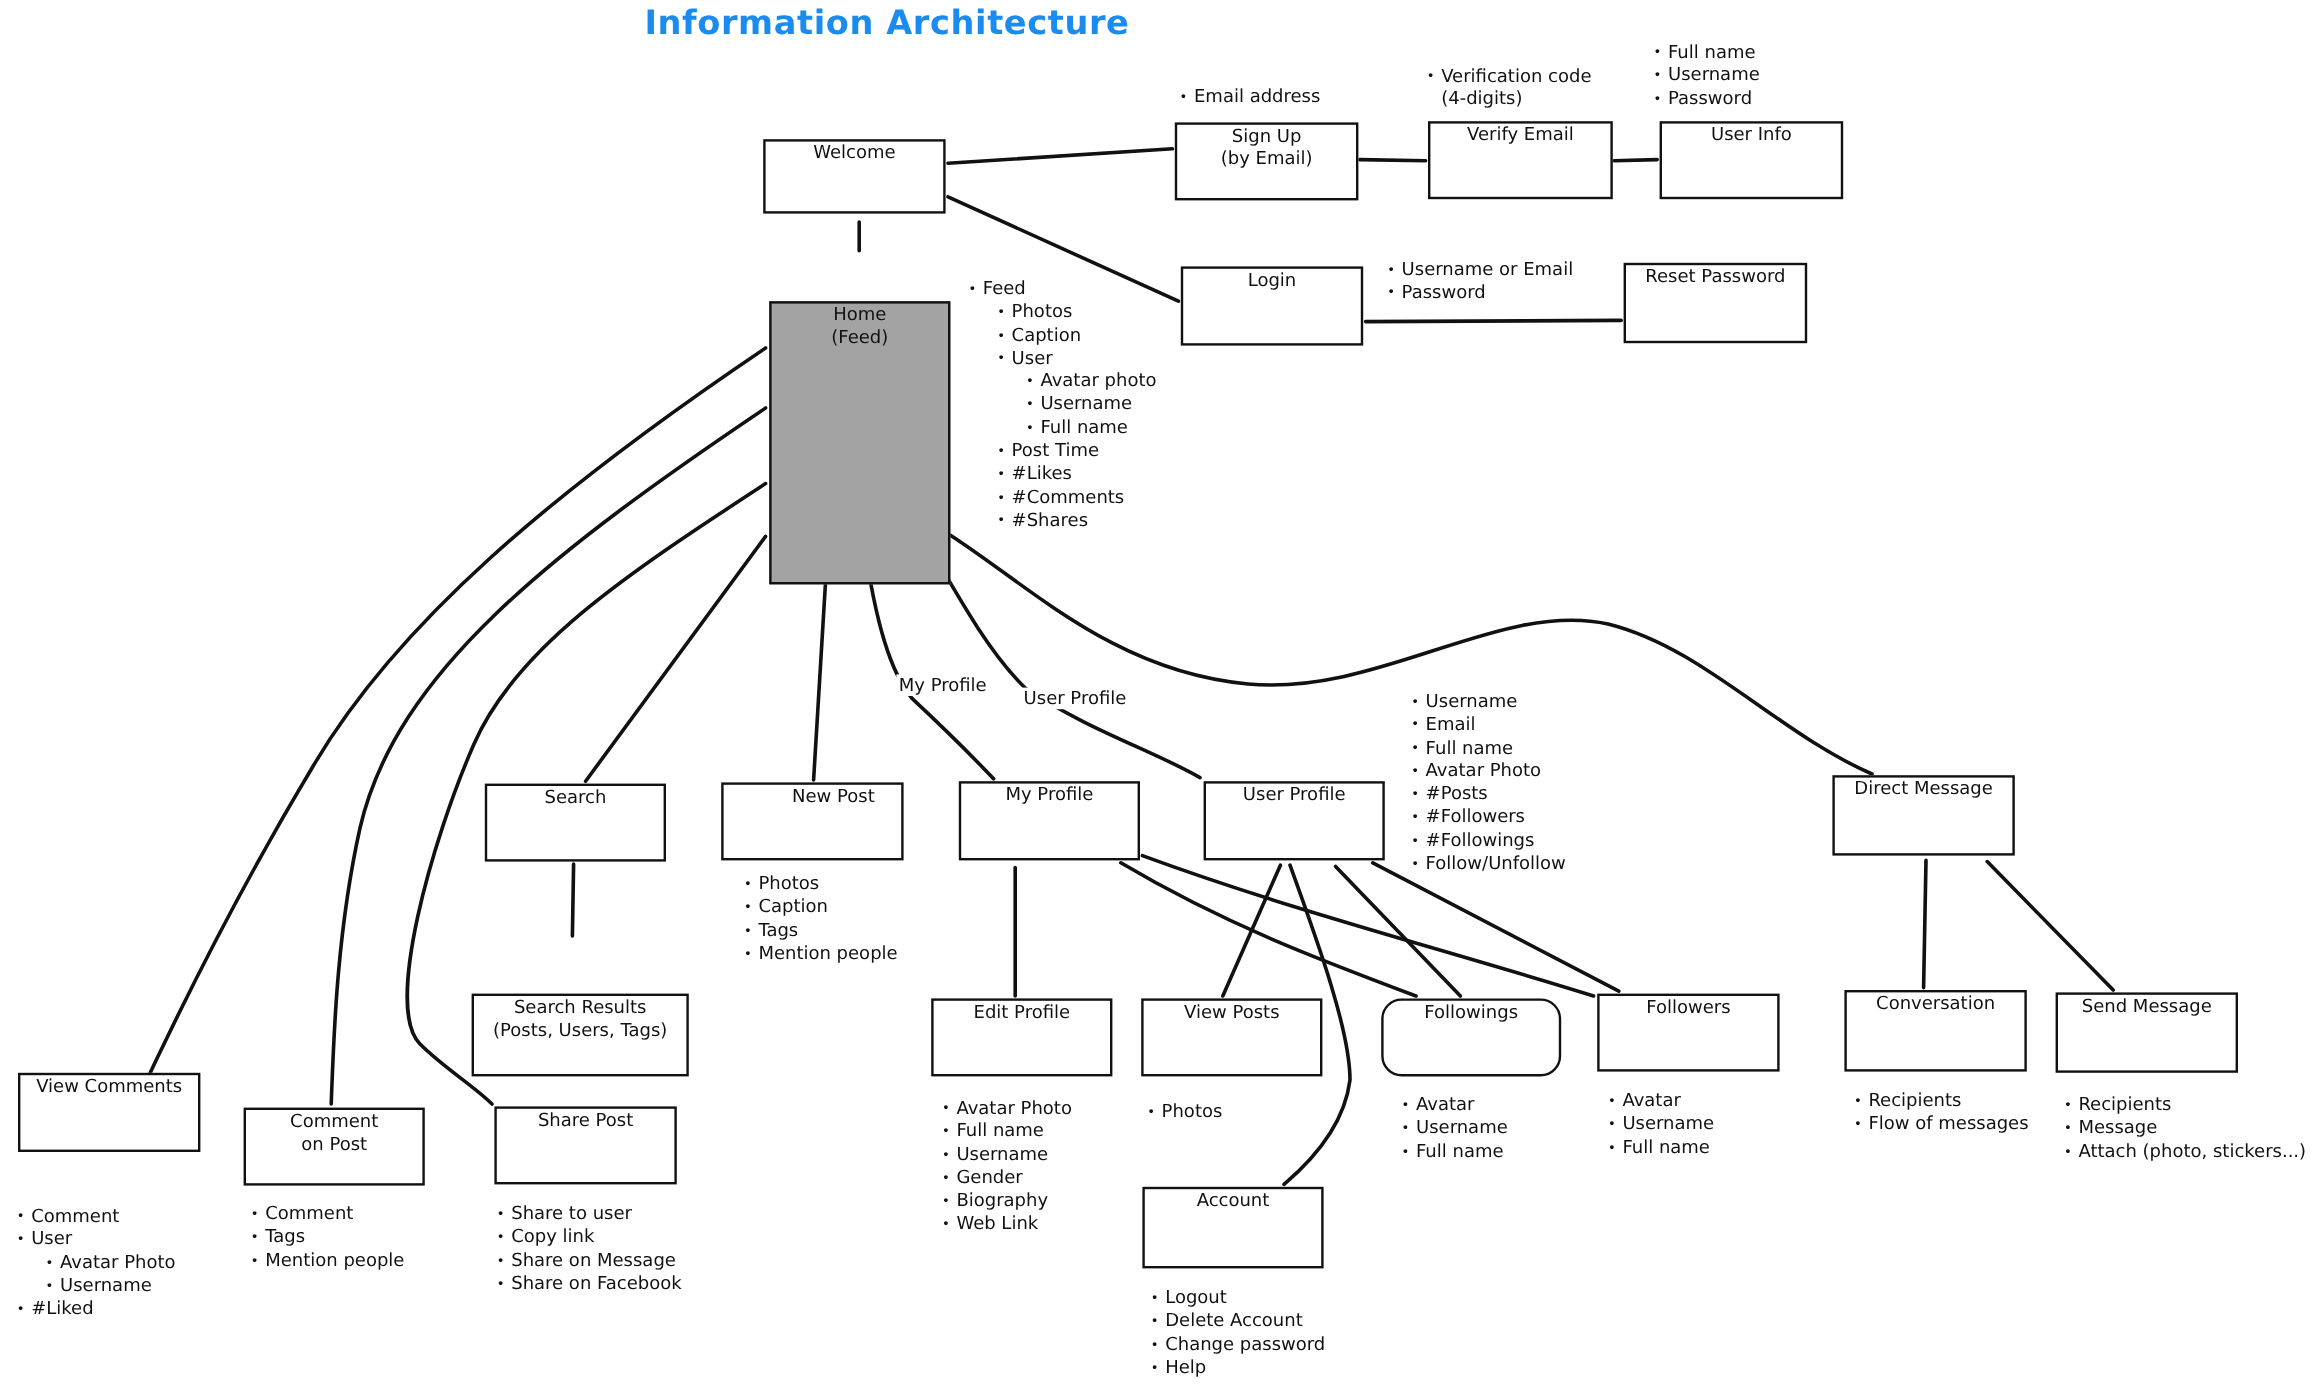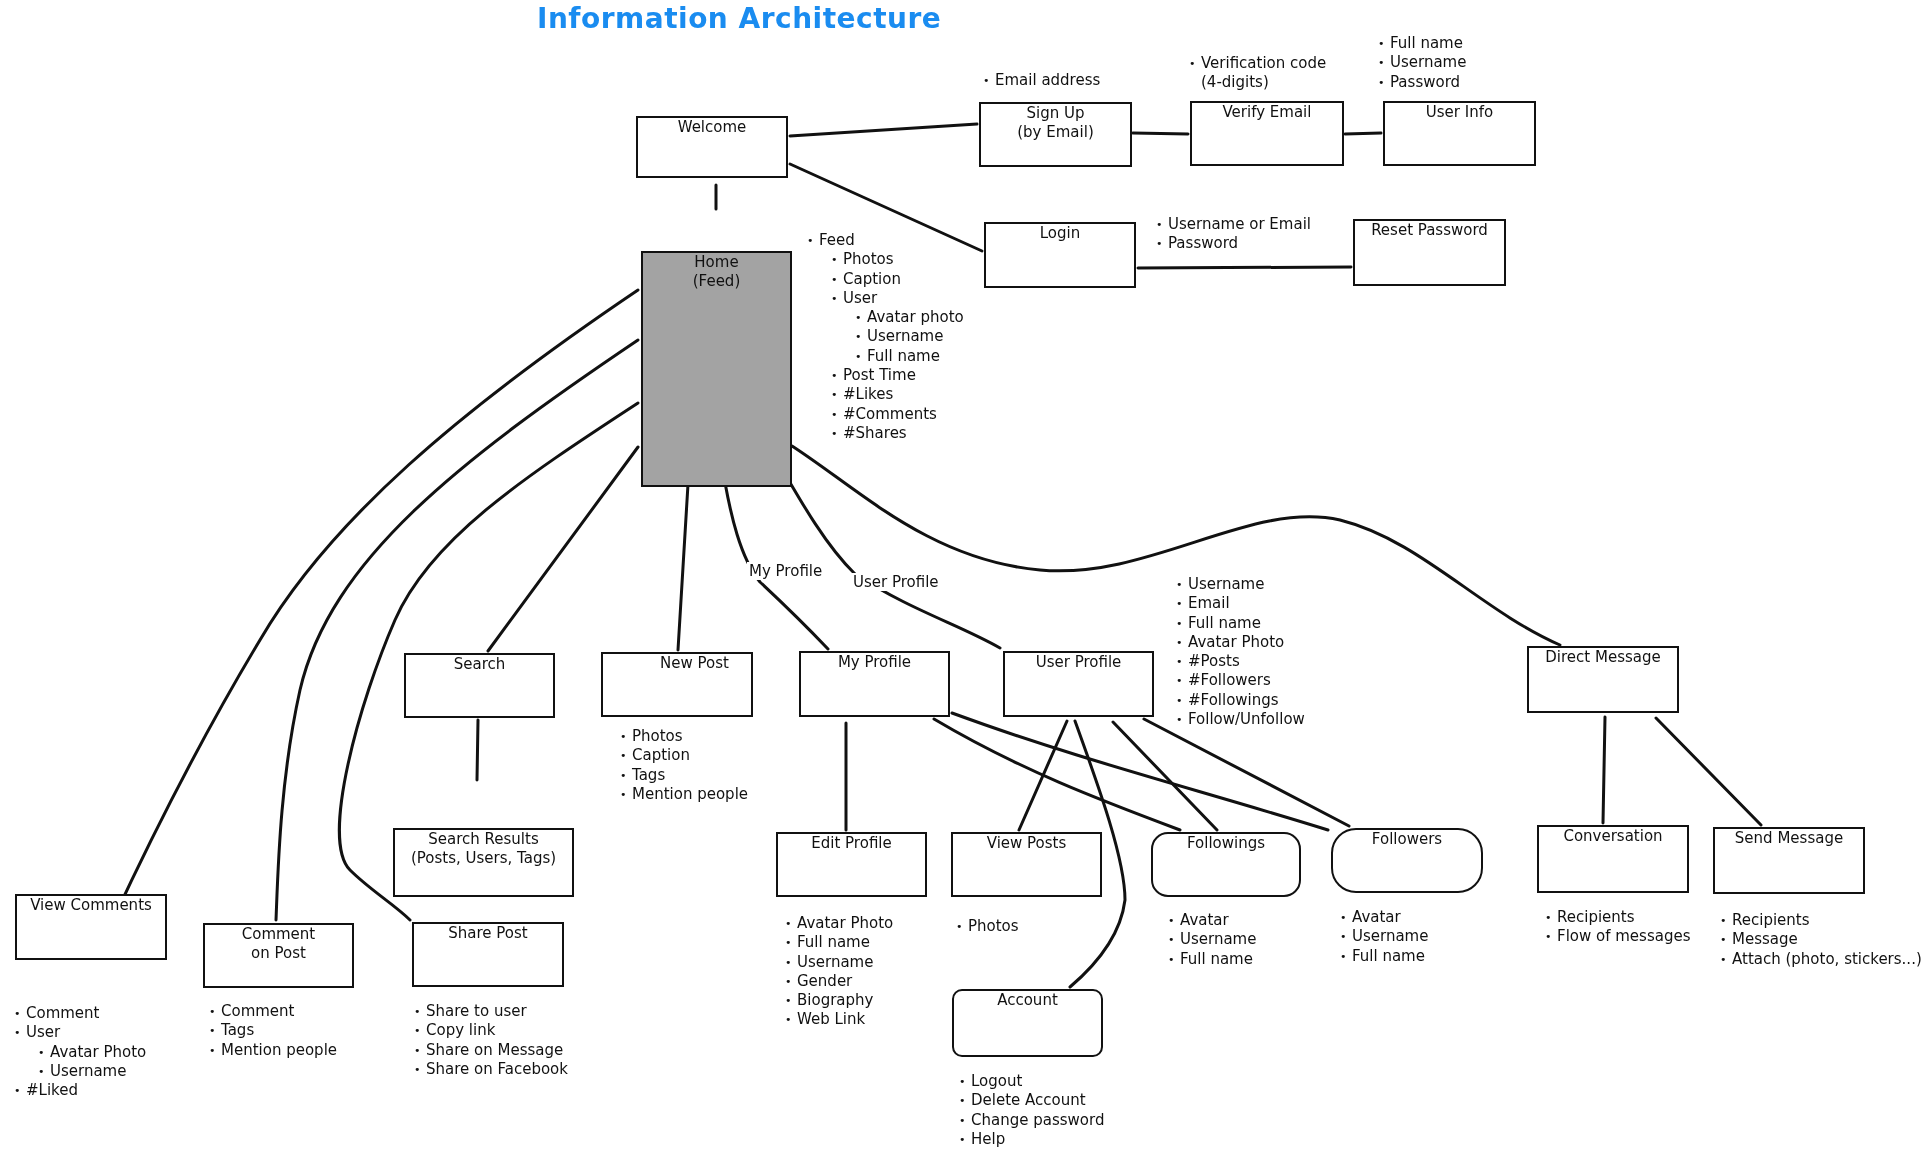--- a/index.html
+++ b/index.html
@@ -102,30 +102,30 @@
   </div>
 <div class="node" style="left:776px;top:832px;width:151px;height:65px;">
     <span>Edit Profile</span>
   </div>
 <div class="node" style="left:951px;top:832px;width:151px;height:65px;">
     <span>View Posts</span>
   </div>
 <div class="node" style="left:1151px;top:832px;width:150px;height:65px;border-radius:17px;">
     <span>Followings</span>
   </div>
-<div class="node" style="left:1331px;top:828px;width:152px;height:65px;border-radius:25px;">
+<div class="node" style="left:1331px;top:828px;width:152px;height:65px;">
     <span>Followers</span>
   </div>
 <div class="node" style="left:1537px;top:825px;width:152px;height:68px;">
     <span>Conversation</span>
   </div>
 <div class="node" style="left:1713px;top:827px;width:152px;height:67px;">
     <span>Send Message</span>
   </div>
-<div class="node" style="left:952px;top:989px;width:151px;height:68px;border-radius:10px;">
+<div class="node" style="left:952px;top:989px;width:151px;height:68px;">
     <span>Account</span>
   </div>
 <div class="node" style="left:15px;top:894px;width:152px;height:66px;">
     <span>View Comments</span>
   </div>
 <div class="node" style="left:203px;top:923px;width:151px;height:65px;">
     <span>Comment
 on Post</span>
   </div>
 <div class="node" style="left:412px;top:922px;width:152px;height:65px;">

